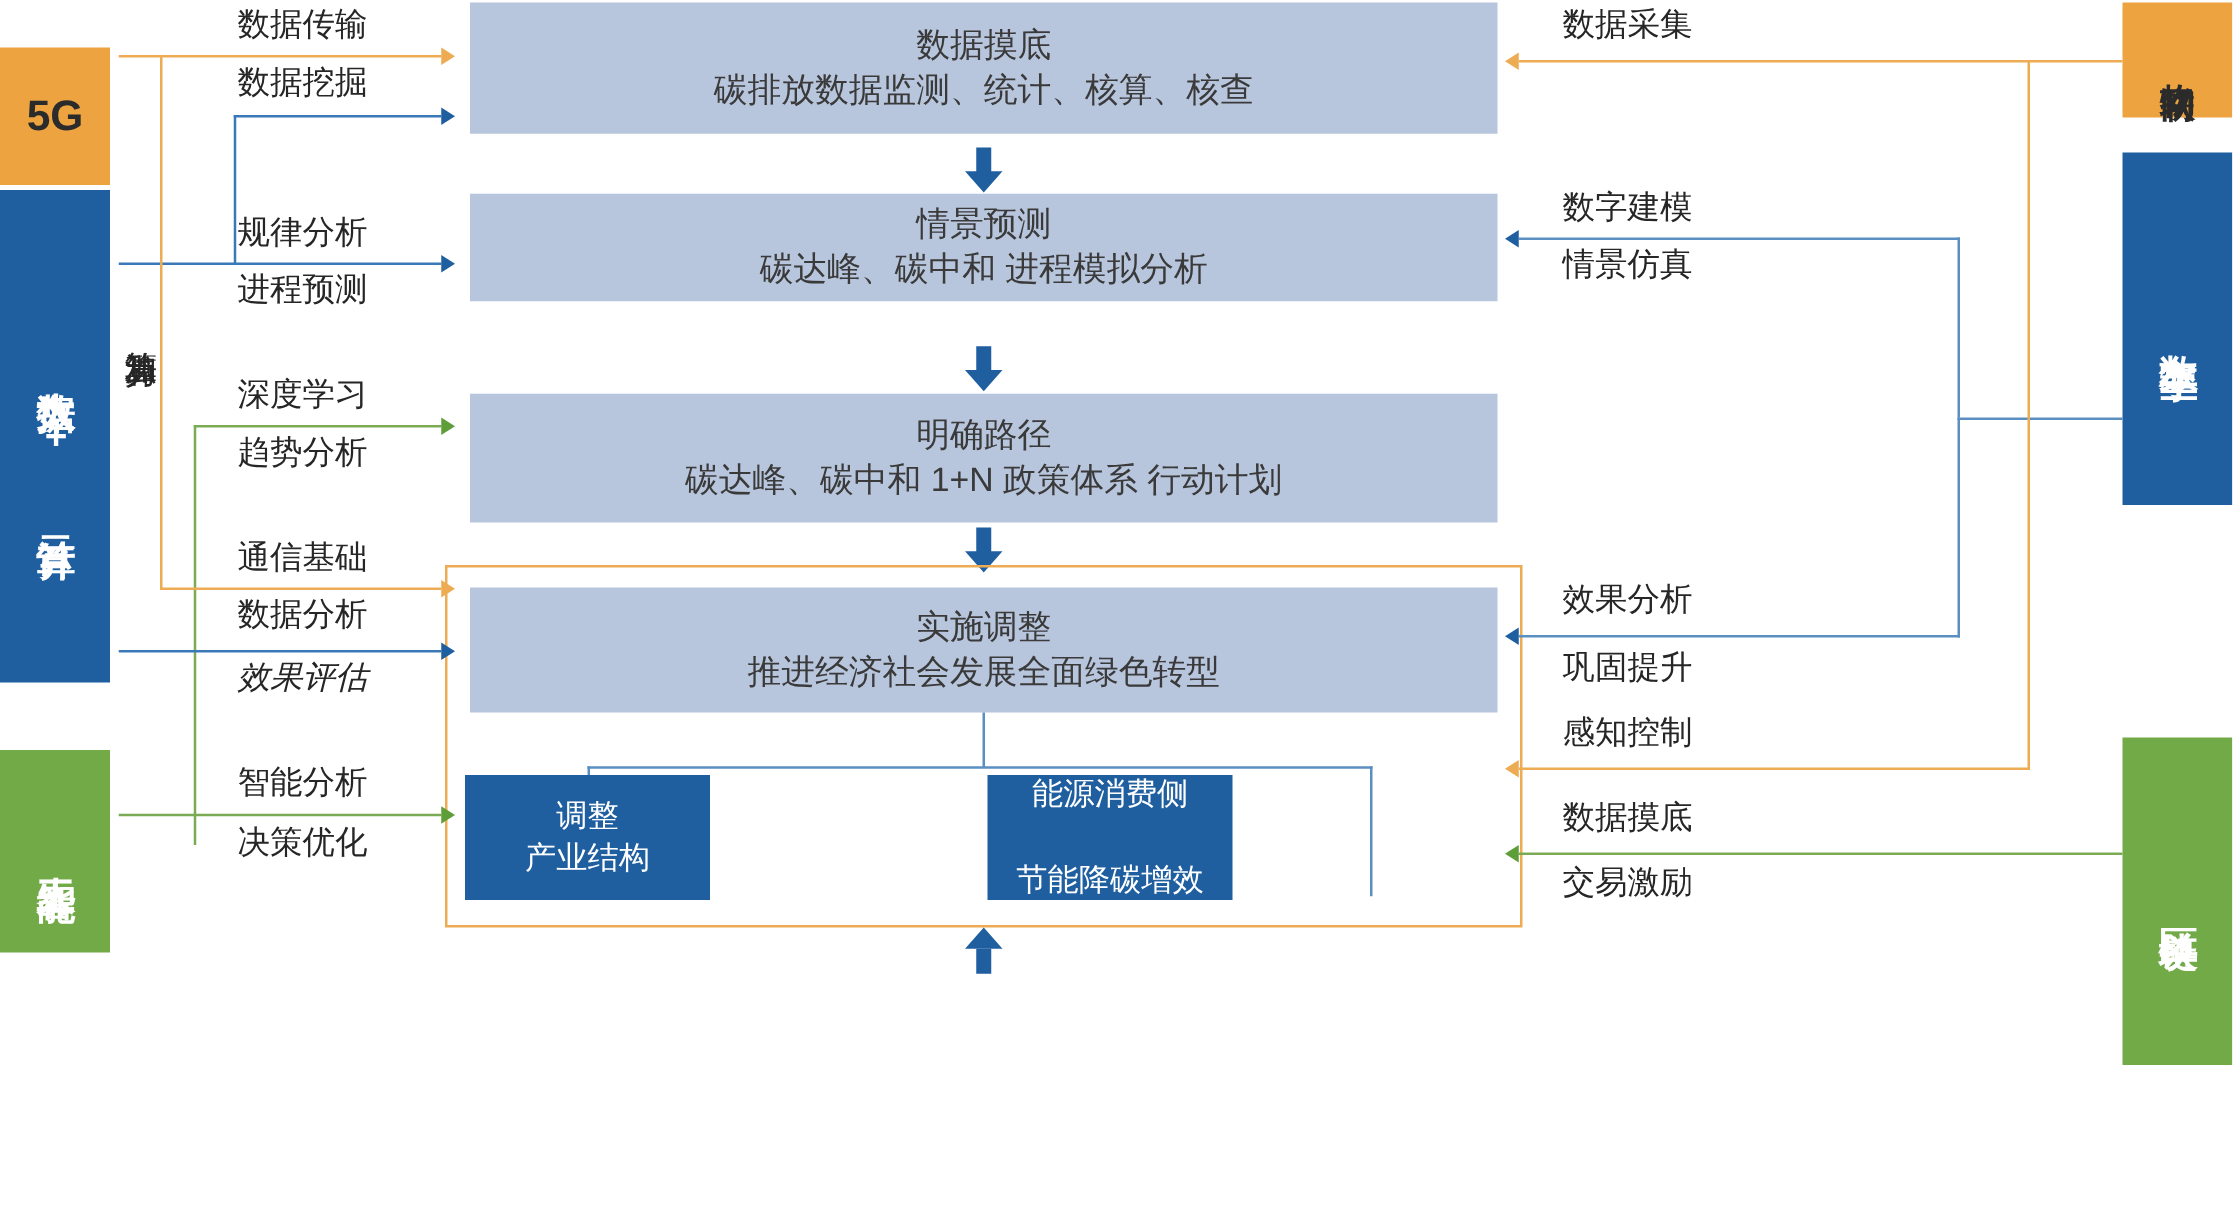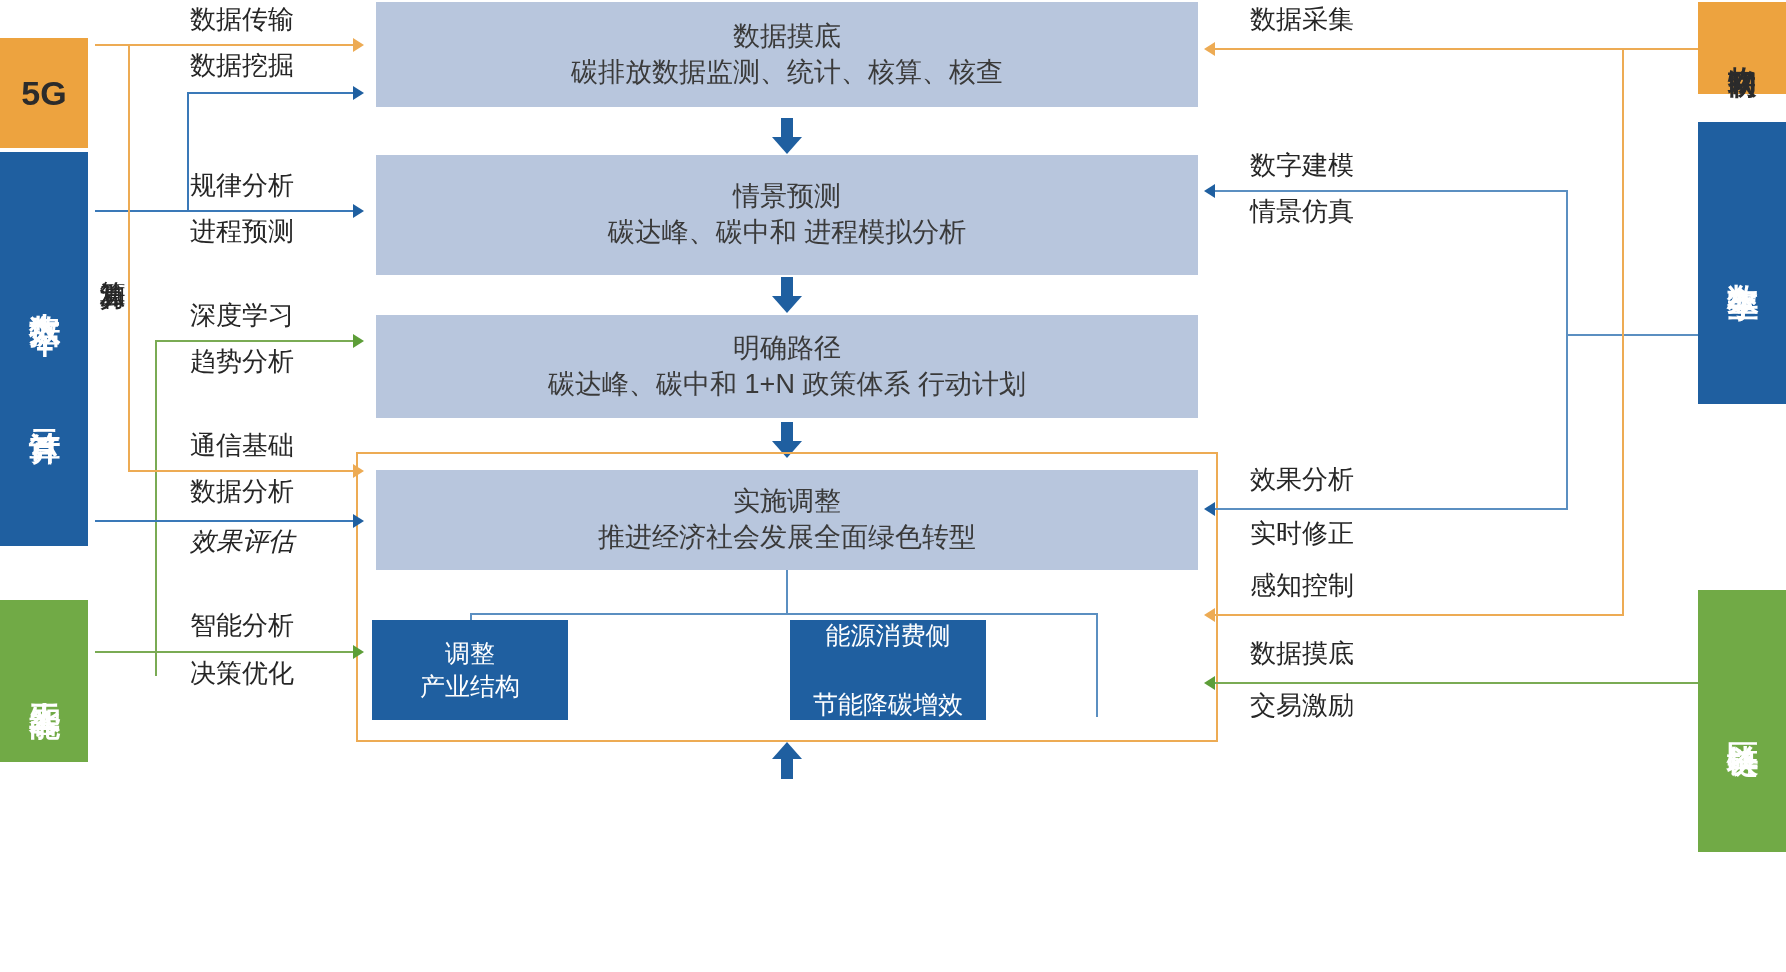--- a/index.html
+++ b/index.html
@@ -143,21 +143,21 @@
   <div class="abs stage" style="left:376px;top:2px;width:822px;height:105px;">
     <div class="t1">数据摸底</div>
     <div class="t2">碳排放数据监测、统计、核算、核查</div>
   </div>
 
   <div class="fatDown" style="left:772px;top:118px;width:30px;height:37px;">
     <div class="shaft"></div>
       <div class="head"></div>
   </div>
 
-  <div class="abs stage" style="left:376px;top:155px;width:822px;height:120px;">
+  <div class="abs stage" style="left:376px;top:155px;width:822px;height:86px;">
     <div class="t1">情景预测</div>
     <div class="t2">碳达峰、碳中和 进程模拟分析</div>
   </div>
 
   <div class="fatDown" style="left:772px;top:277px;width:30px;height:37px;">
     <div class="shaft"></div>
       <div class="head"></div>
   </div>
 
   <div class="abs stage" style="left:376px;top:315px;width:822px;height:103px;">
@@ -241,21 +241,21 @@
   <div class="abs arrowL blueHeadL" style="left:1204px;top:184px;"></div>
   <div class="abs flowlabel" style="left:1250px;top:198px;"><span>情景仿真</span></div>
   <div class="abs vline blue" style="left:1566px;top:190px;height:144px;background:#5b8fc1;"></div>
   <div class="abs hline blue" style="left:1566px;top:334px;width:132px;background:#5b8fc1;"></div>
 
   <div class="abs flowlabel" style="left:1250px;top:466px;"><span>效果分析</span></div>
   <div class="abs hline blue" style="left:1215px;top:508px;width:353px;background:#5b8fc1;"></div>
   <div class="abs arrowL blueHeadL" style="left:1204px;top:502px;"></div>
   <div class="abs vline blue" style="left:1566px;top:334px;height:176px;background:#5b8fc1;"></div>
 
-  <div class="abs flowlabel" style="left:1250px;top:520px;"><span>实时修正</span></div>
+  <div class="abs flowlabel" style="left:1250px;top:520px;"><span>巩固提升</span></div>
   <div class="abs flowlabel" style="left:1250px;top:572px;"><span>感知控制</span></div>
   <div class="abs hline orange" style="left:1215px;top:614px;width:409px;"></div>
   <div class="abs arrowL orangeHeadL" style="left:1204px;top:608px;"></div>
   <div class="abs vline orange" style="left:1622px;top:48px;height:568px;"></div>
 
   <div class="abs flowlabel" style="left:1250px;top:640px;"><span>数据摸底</span></div>
   <div class="abs hline green" style="left:1215px;top:682px;width:483px;"></div>
   <div class="abs arrowL greenHeadL" style="left:1204px;top:676px;"></div>
   <div class="abs flowlabel" style="left:1250px;top:692px;"><span>交易激励</span></div>
 

